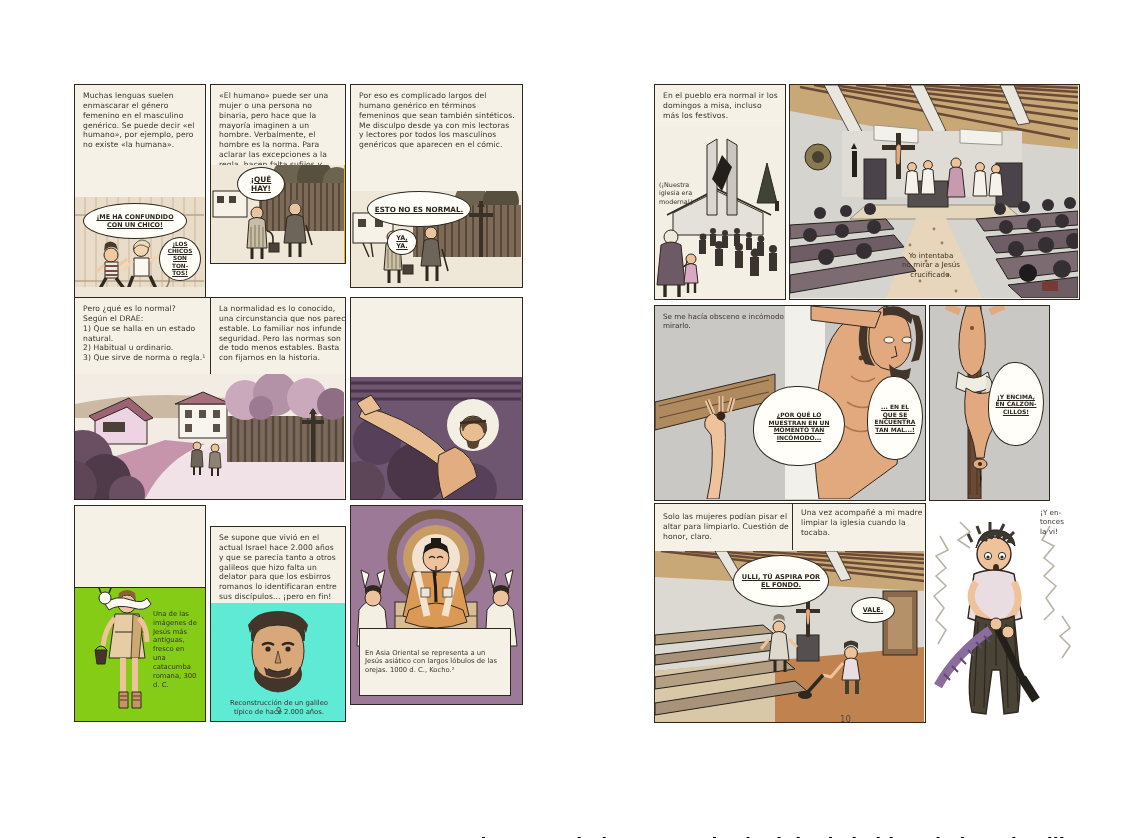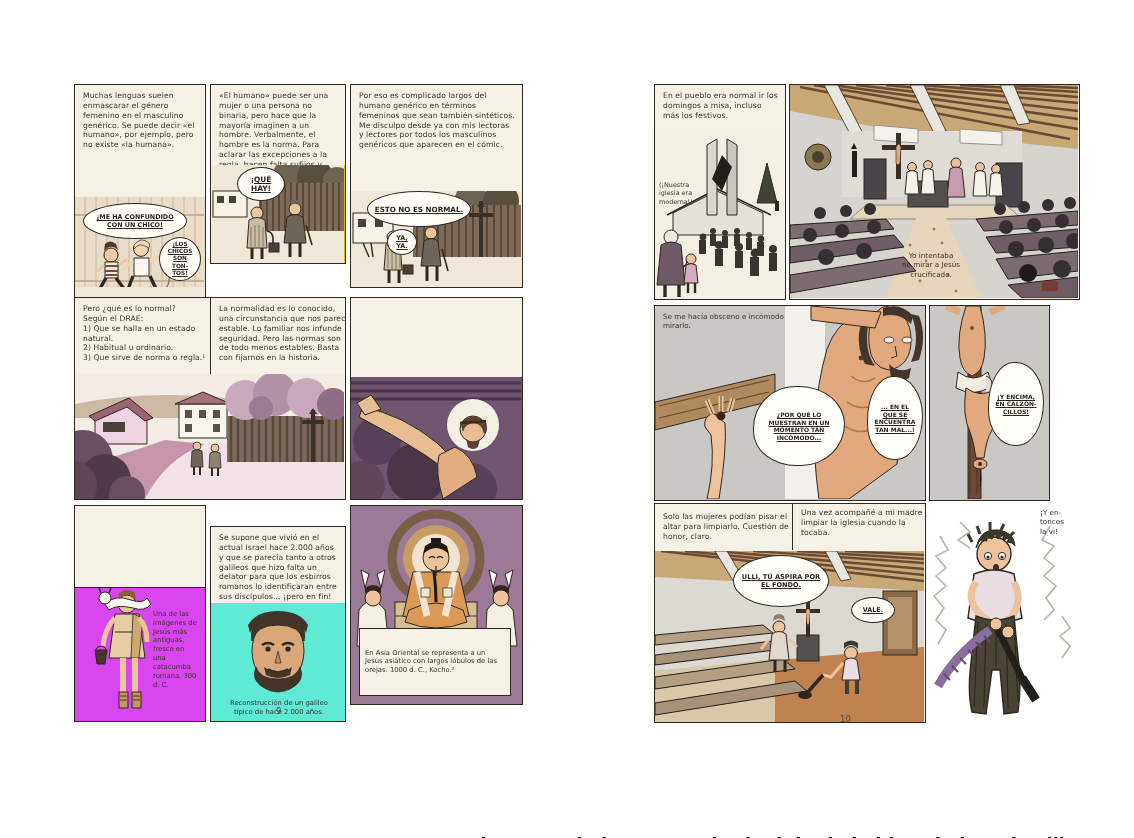--- a/index.html
+++ b/index.html
@@ -204,21 +204,21 @@
 
         <path d="M12 30 q40 8 74 36 l12 12 l-10 10 l-14 -10 q-34 -22 -66 -38 z" fill="#e9bd92" stroke="#2e281f"></path>
         <path d="M6 26 l14 -8 l10 14 l-16 6 z" fill="#e9bd92" stroke="#2e281f"></path>
 
         <path d="M104 70 q18 8 22 30 l-34 22 q-8 -26 -4 -44 z" fill="#e2ad80" stroke="#2e281f"></path>
       </svg>
     </div>
   </div>
 
   <div class="panel" style="left:74px;top:505px;width:132px;height:217px;">
-    <div class="scene" style="height:133px;background:#d946ef;border-top:1.4px solid #2e281f;">
+    <div class="scene" style="height:133px;background:#84cc16;border-top:1.4px solid #2e281f;">
       <svg width="129" height="133" viewBox="0 0 129 133">
 
         <circle cx="52" cy="16" r="9" fill="#eec39c" stroke="#2e281f"></circle>
         <path d="M43 12 q9 -10 18 0 l-1 -7 q-8 -6 -16 0 z" fill="#8a5f3a"></path>
 
         <path d="M30 16 q10 -10 26 -4 q12 4 16 -2 l4 6 q-6 8 -18 4 q-16 -4 -24 2 z" fill="#fbf8f1" stroke="#2e281f"></path>
         <circle cx="30" cy="10" r="6" fill="#fbf8f1" stroke="#2e281f"></circle>
         <path d="M26 5 l-2 -5 M34 5 l2 -5" stroke="#2e281f" stroke-width="1.6"></path>
 
         <path d="M40 26 h24 l6 44 h-36 z" fill="#e6cda4" stroke="#2e281f"></path>

